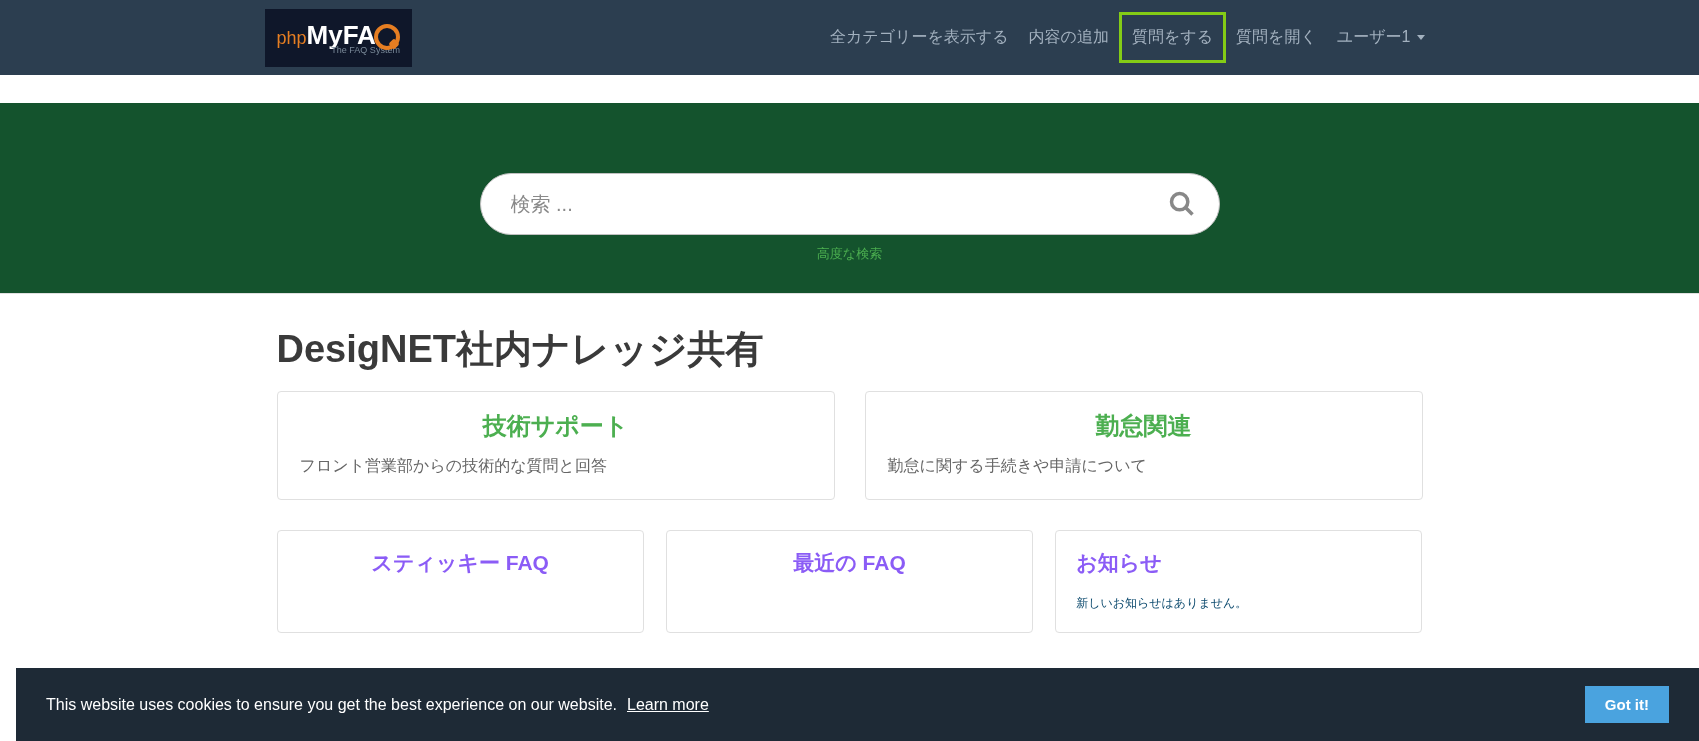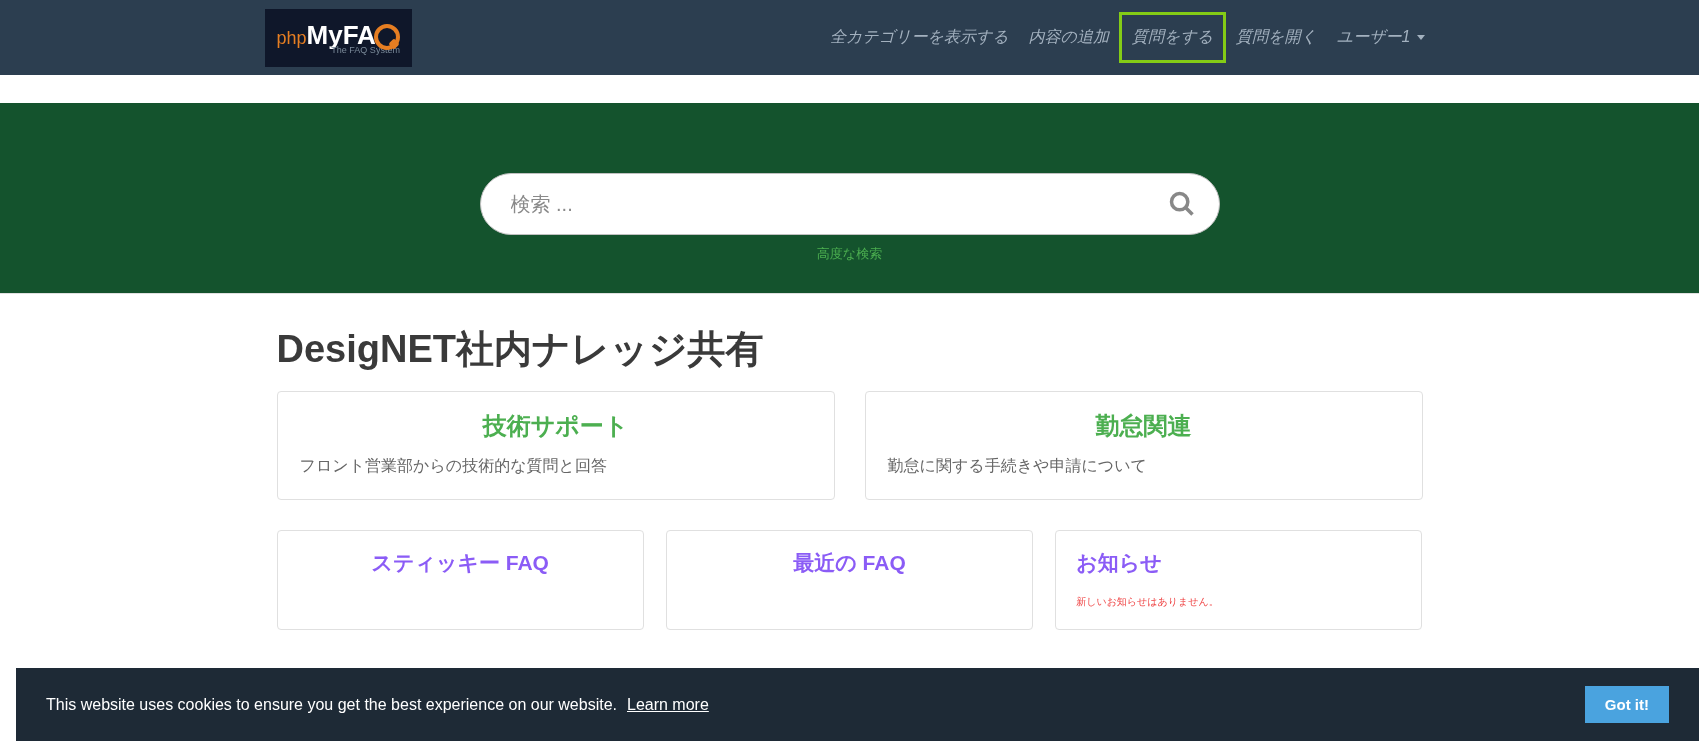--- a/index.html
+++ b/index.html
@@ -70,21 +70,20 @@
       color: #7a8a99;
       font-size: 9px;
       display: block;
       text-align: right;
       margin-top: -6px;
     }
     .nav-links {
       display: flex;
       align-items: center;
       gap: 0;
-      font-style: italic;
     }
     .nav-link {
       color: #a3b1bf;
       font-size: 16px;
       padding: 8px 10px;
       text-decoration: none;
       cursor: pointer;
       white-space: nowrap;
     }
     .nav-link-highlighted {
@@ -205,22 +204,22 @@
       color: #4caf50;
       font-size: 16px;
       text-decoration: none;
       line-height: 1.6;
     }
     .widget-date {
       color: #777;
       font-size: 14px;
     }
     .widget-text {
-      color: #ef4444;
-      font-size: 10px;
+      color: #0c4a6e;
+      font-size: 12px;
     }
     .cookie-bar {
       position: fixed;
       left: 16px;
       right: 0;
       bottom: 0;
       background: #1e2a36;
       color: #fff;
       display: flex;
       align-items: center;

